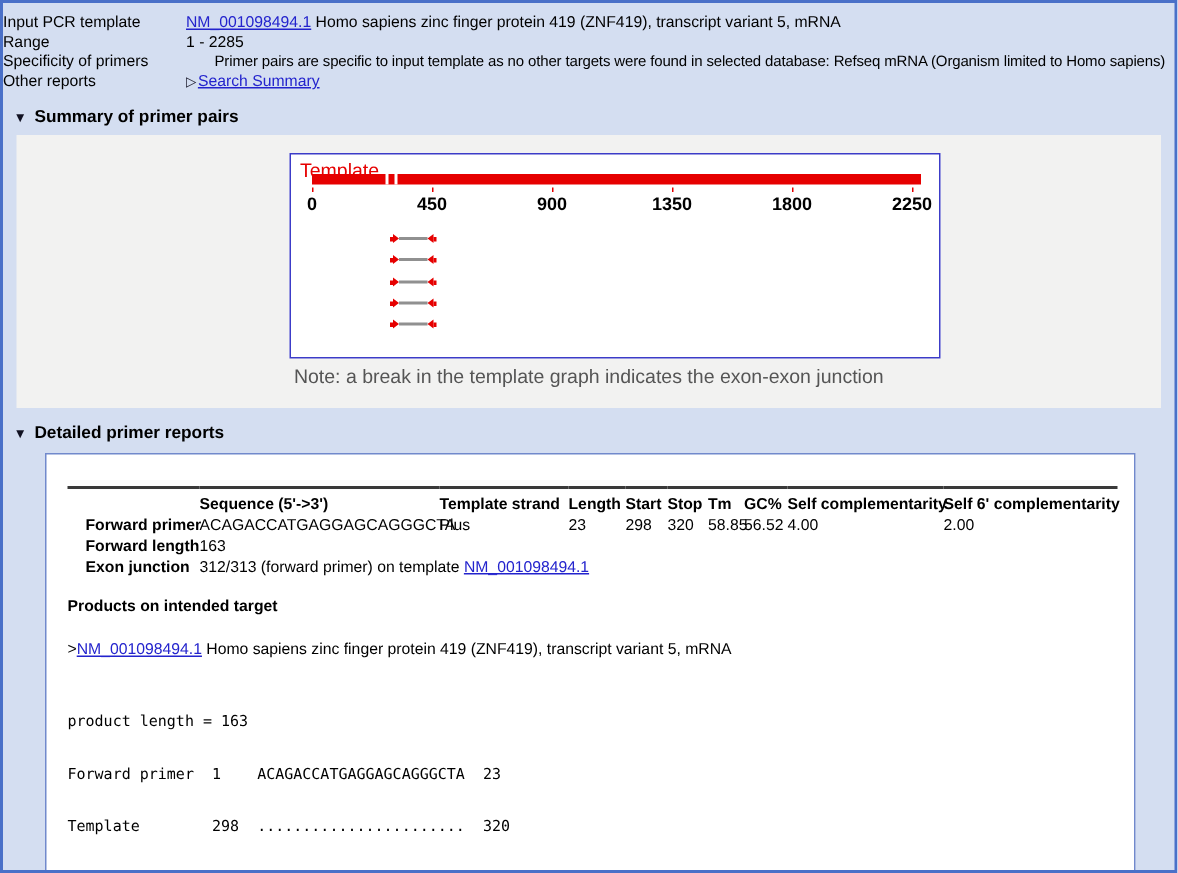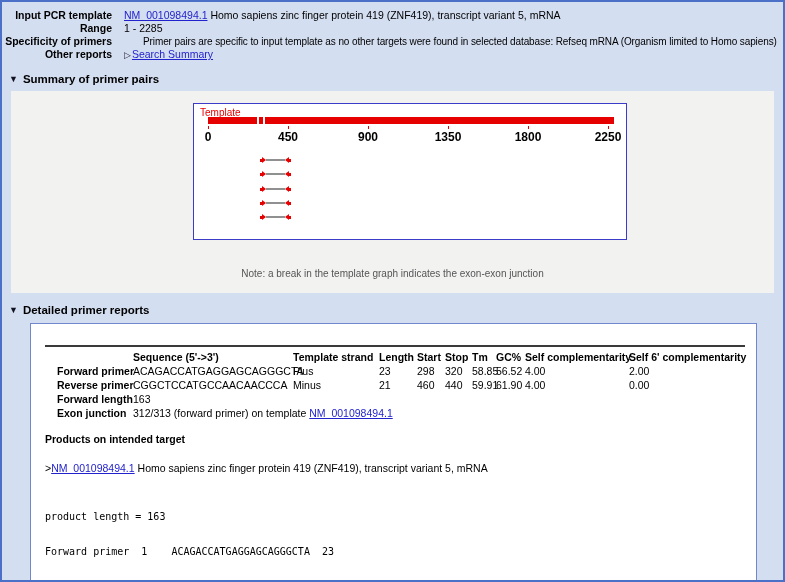--- a/index.html
+++ b/index.html
@@ -5,47 +5,47 @@
   html,body{margin:0;padding:0;background:#fff;}
   .page{
     position:relative; width:785px; height:582px; box-sizing:border-box;
     background:#d4def1; border:2px solid #4a70c8; overflow:hidden;
     font-family:"Liberation Sans","DejaVu Sans",sans-serif; font-size:10.5px; color:#000;
   }
   a.link{color:#2323cd; text-decoration:underline; cursor:pointer;}
   
   .info-table{padding-top:7px;}
   .info-row{display:flex; line-height:13px;}
-  .info-label{width:110px; text-align:right; font-weight:bold; flex:0 0 auto;}
+  .info-label{width:110px; text-align:left; font-weight:normal; flex:0 0 auto;}
   .info-value{padding-left:12px; white-space:nowrap;}
   .spec-value{font-size:10px; letter-spacing:-0.1px;padding-left:31px;}
   .tri-small{color:#223; font-size:9px; text-decoration:none; margin-right:1px;}
   
   .section-header{display:flex; align-items:center; gap:5px; margin:11px 0 0 7px;
     font-size:11.5px; font-weight:bold; cursor:pointer;}
   .section-header .tri{font-size:9px; color:#112;}
   .section-header .sh-title{}
   
   .summary-box{margin:6px 9px 0 9px; background:#f2f2f1; padding:12px 0 14px 0;}
   .graph-box{position:relative; width:432px; height:135px; margin-left:182px;
     background:#fff; border:1px solid #3c3cc8;}
-  .tmpl-label{position:absolute; left:6px; top:3px; color:#e60000; font-size:10px;}
+  .tmpl-label{position:absolute; left:6px; top:3px; color:#e60000; font-size:13px;}
   .tmpl-bar{position:absolute; left:14px; top:13px; width:406px; height:7px; background:#e60000;}
   .bar-break{position:absolute; top:0; width:2px; height:7px; background:#fff;}
   .tick{position:absolute; top:22px; width:1px; height:3px; background:#e60000;}
   .tick-label{position:absolute; top:26px; transform:translateX(-50%);
     font-weight:bold; font-size:12px; color:#000;}
   .pair-row{position:absolute; left:66px; width:31px; height:8px; display:flex; align-items:center;}
   .seg{width:2px; height:3px; background:#e60000;}
   .arrow-r{width:0; height:0; border-left:4px solid #e60000;
     border-top:3px solid transparent; border-bottom:3px solid transparent;}
   .arrow-l{width:0; height:0; border-right:4px solid #e60000;
     border-top:3px solid transparent; border-bottom:3px solid transparent;}
   .pline{flex:1; height:2px; background:#909090;}
-  .graph-note{margin-top:28px; text-align:center; font-size:10px; color:#555;}
+  .graph-note{margin-top:4px; text-align:center; font-size:13px; color:#555;}
   
   .details-box{margin:7px 26px 0 28px; background:#fff; border:1px solid #7189cc;
     padding:12px 14px; height:300px; box-sizing:border-box;}
   .pair-title{color:#2433b4; font-weight:bold; font-size:12px;}
   table.primer-table{border-collapse:collapse; margin-top:9px; border-top:2px solid #3a3a3a;
     width:700px; table-layout:fixed;}
   .primer-table th,.primer-table td{text-align:left; padding:1px 4px 1px 0;
     white-space:nowrap; font-size:10.5px; font-weight:normal;}
   .primer-table thead th{font-weight:bold; padding-top:4px;}
   .primer-table tbody th{font-weight:bold;padding-left:12px;}
@@ -186,32 +186,20 @@
           <td>Plus</td>
           <td>23</td>
           <td>298</td>
           <td>320</td>
           <td>58.85</td>
           <td>56.52</td>
           <td>4.00</td>
           <td>2.00</td>
         </tr>
         <tr>
-          <th>Reverse primer</th>
-          <td>CGGCTCCATGCCAACAACCCA</td>
-          <td>Minus</td>
-          <td>21</td>
-          <td>460</td>
-          <td>440</td>
-          <td>59.91</td>
-          <td>61.90</td>
-          <td>4.00</td>
-          <td>0.00</td>
-        </tr>
-        <tr>
           <th>Forward length</th>
           <td colspan="9">163</td>
         </tr>
         <tr>
           <th>Exon junction</th>
           <td colspan="9"><span>312/313 (forward primer) on template </span><a class="link" href="#">NM_001098494.1</a></td>
         </tr>
       </tbody>
     </table>
 

